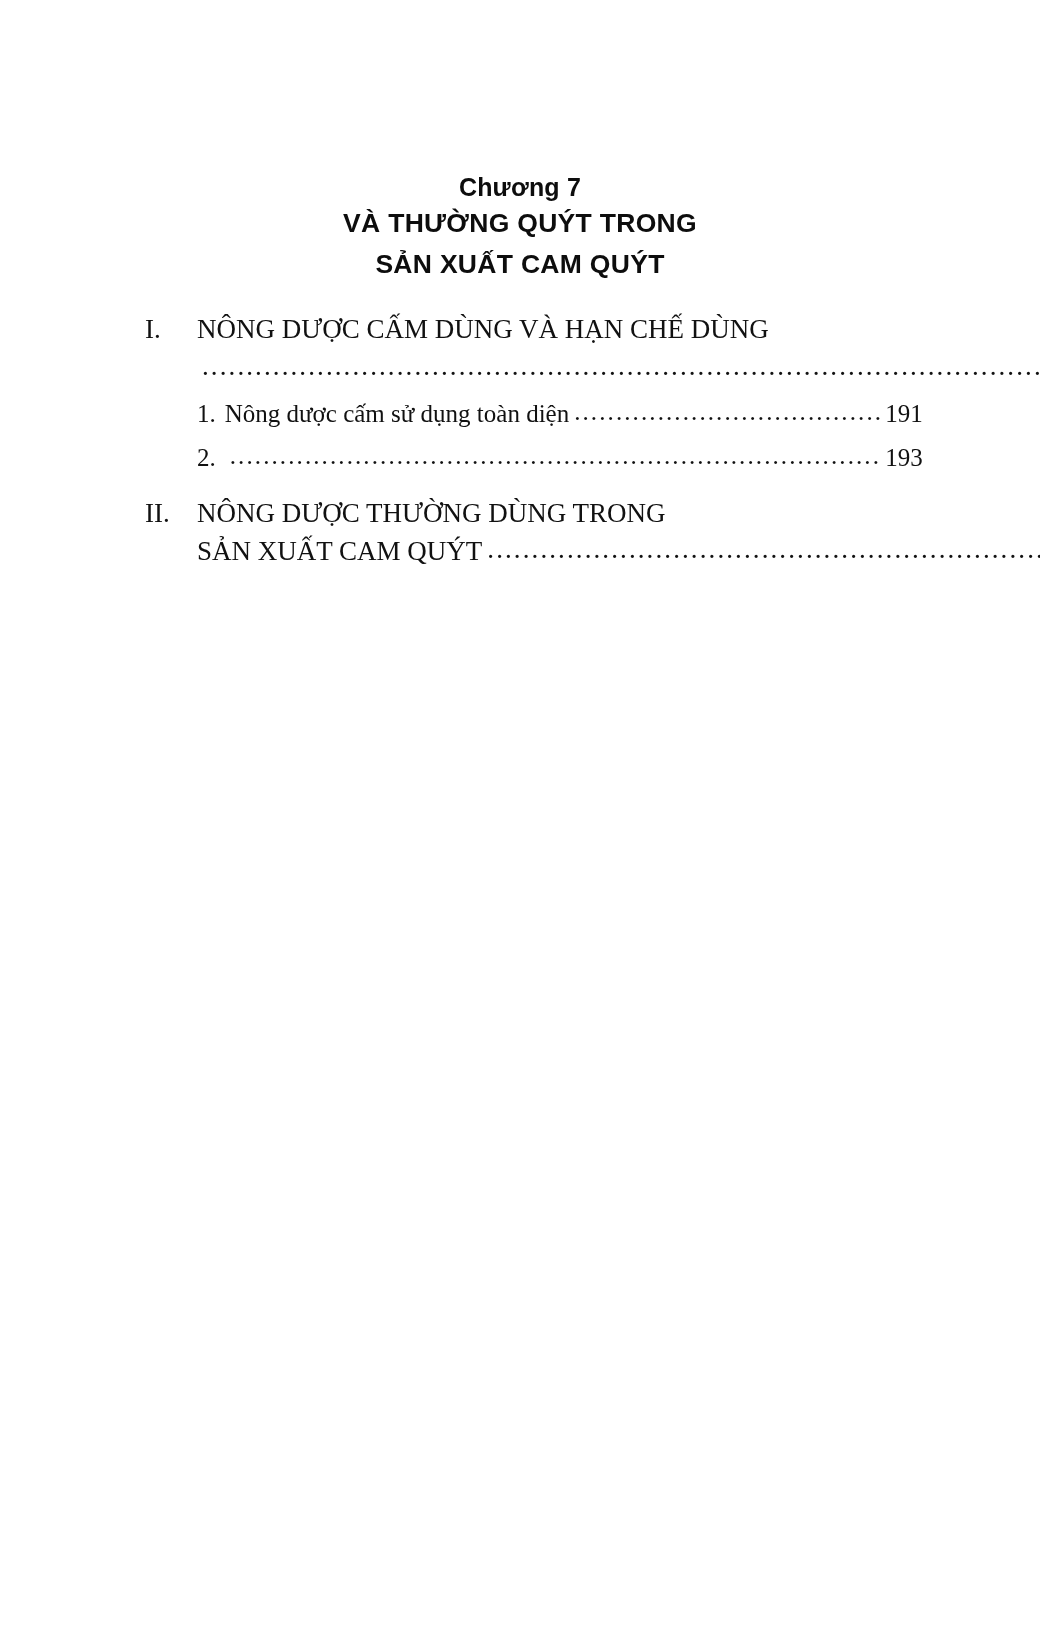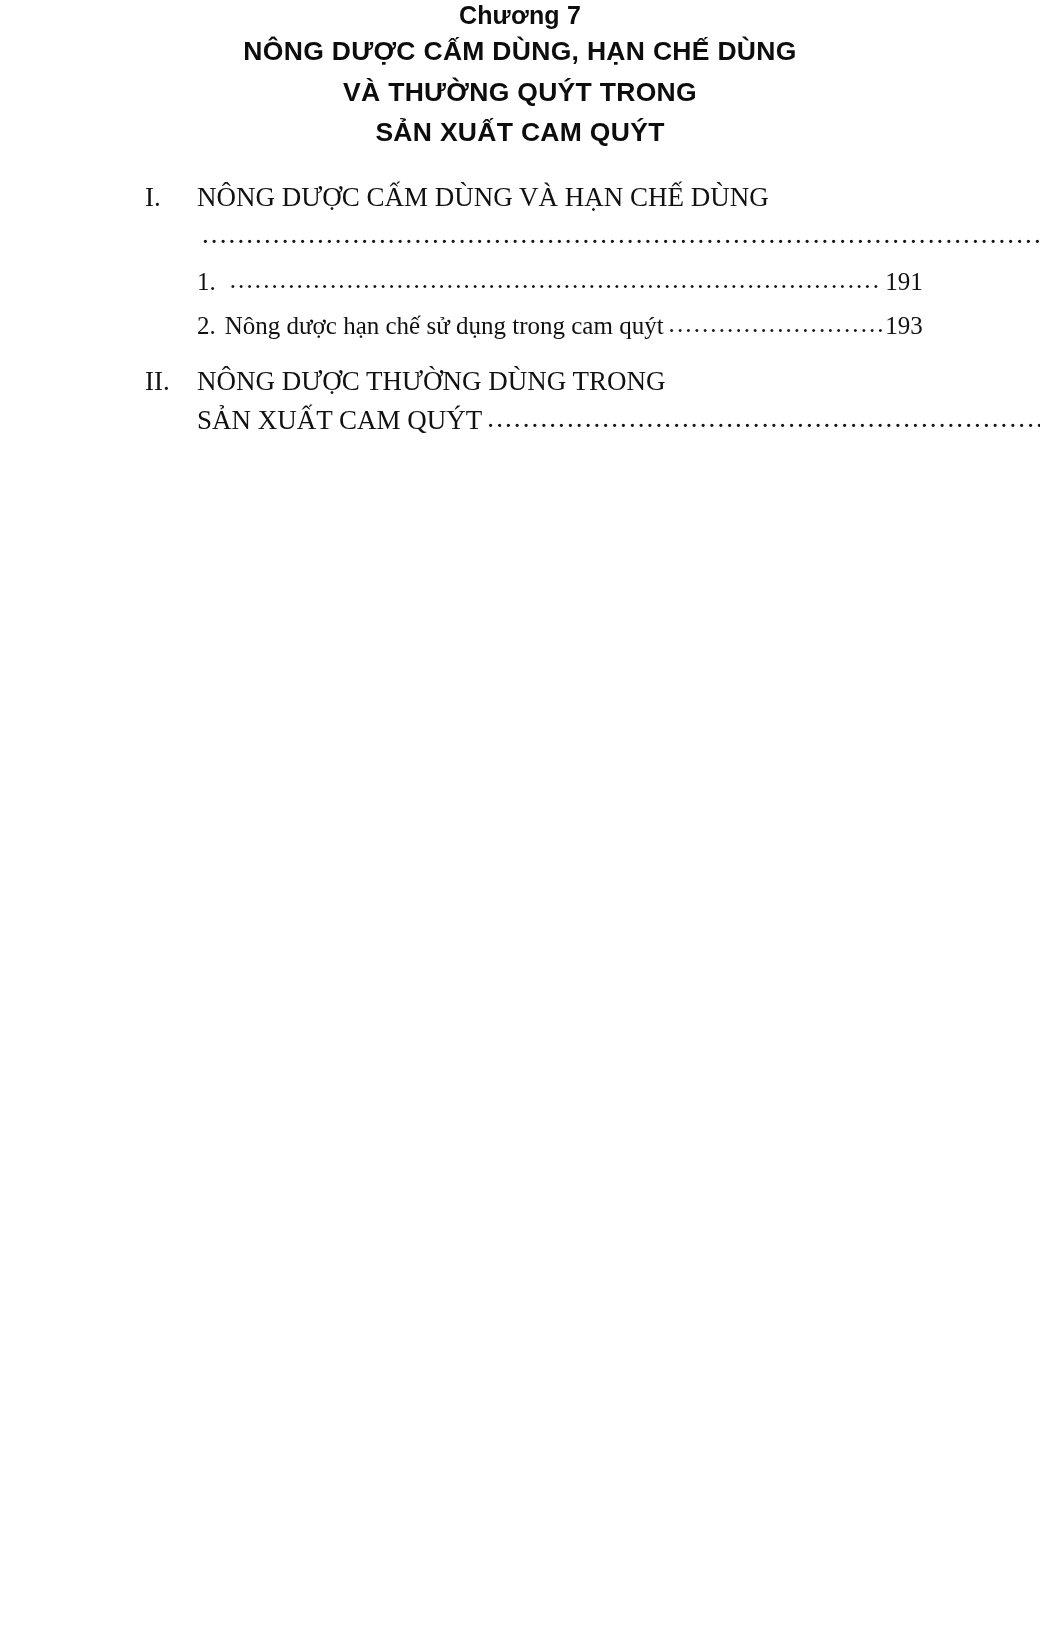--- a/index.html
+++ b/index.html
@@ -15,20 +15,21 @@
     position: relative;
     overflow: hidden;
   }
   .page {
     position: absolute;
     inset: 0;
     padding: 0;
   }
   
   .heading-block {
+    margin-top: 172px;
     text-align: center;
     font-family: "Liberation Sans", sans-serif;
     font-weight: bold;
     color: #0d0d0d;
   }
   .chapter-label {
     font-size: 25px;
     letter-spacing: 0.2px;
     line-height: 1.25;
   }
@@ -106,50 +107,49 @@
   }
   .spacer-8 { height: 10px; }
 </style>
 </head>
 <body>
 
 <div class="page">
 
   <div class="heading-block">
     <div class="chapter-label">Chương 7</div>
-    <div class="chapter-title-line">NÔNG DƯỢC CẤM DÙNG, HẠN CHẾ DÙNG</div>
     <div class="chapter-title-line">VÀ THƯỜNG QUÝT TRONG</div>
     <div class="chapter-title-line">SẢN XUẤT CAM QUÝT</div>
   </div>
 
   <div class="toc">
 
     <div class="toc-entry lvl1">
       <span class="num">I.</span>
       <span class="body">
         <span class="l-first">NÔNG DƯỢC CẤM DÙNG VÀ HẠN CHẾ DÙNG</span>
         <span class="row-dots">
           <span class="dots">........................................................................................................................</span>
 
         </span>
       </span>
     </div>
 
     <div class="toc-entry lvl2">
       <span class="num">1.</span>
       <span class="row-dots">
+        <span class="txt">Nông dược cấm sử dụng toàn diện</span>
         <span class="dots">........................................................................................................................</span>
         <span class="pg">191</span>
       </span>
     </div>
 
     <div class="toc-entry lvl2">
       <span class="num">2.</span>
       <span class="row-dots">
-        <span class="txt">Nông dược hạn chế sử dụng trong cam quýt</span>
         <span class="dots">........................................................................................................................</span>
         <span class="pg">193</span>
       </span>
     </div>
 
     <div class="spacer-8"></div>
 
     <div class="toc-entry lvl1">
       <span class="num">II.</span>
       <span class="body">

